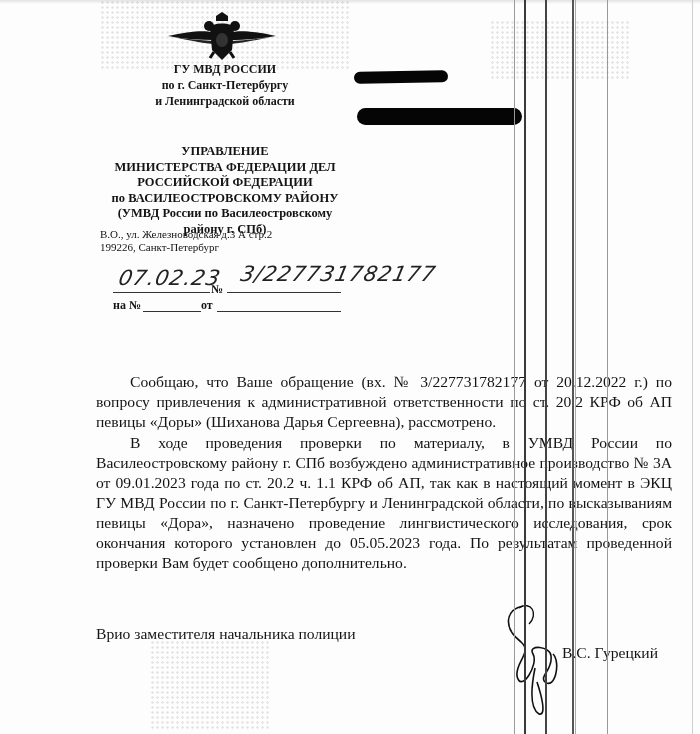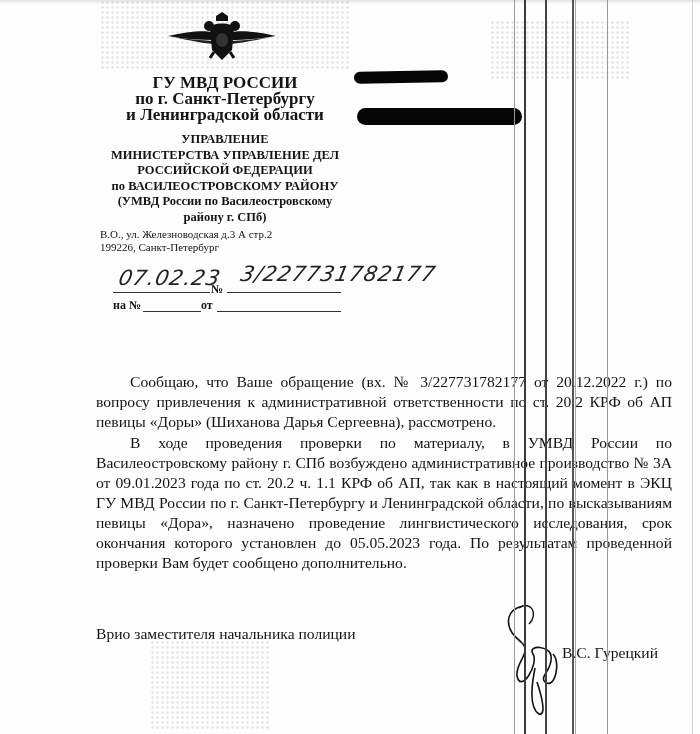--- a/index.html
+++ b/index.html
@@ -8,22 +8,22 @@
     background:#ffffff;
     font-family:"Liberation Serif", serif;
     color:#141414;
   }
   .page { position:absolute; left:0; top:0; width:700px; height:734px; background:#fdfdfd; }
   .topshade { position:absolute; left:0; top:0; width:700px; height:4px; background:linear-gradient(#e2e2e2,#fdfdfd); }
   
   .emblem { position:absolute; left:166px; top:10px; width:112px; height:54px; }
   
   .hdr { position:absolute; left:100px; width:250px; text-align:center; font-weight:bold; }
-  .hdr1 { top:75px; font-size:17px; line-height:16px;text-align:center; }
-  .hdr2 { top:132px; font-size:12.5px; line-height:15.5px; }
+  .hdr1 { top:61px; font-size:12px; line-height:16px;text-align:center; }
+  .hdr2 { top:144px; font-size:12.5px; line-height:15.5px; }
   .addr { position:absolute; left:100px; width:250px; text-align:left; top:228px; font-size:11px; line-height:13px; font-weight:normal; }
   
   .redact { position:absolute; background:#050505; border-radius:12px; }
   
   .numline { position:absolute; left:113px; top:268px; width:320px; height:50px; font-size:12px; }
   .hw { font-family:"DejaVu Sans", sans-serif; font-style:italic; font-size:21px; color:#222; letter-spacing:1px; position:absolute; transform:skewX(-12deg); }
   .uline { position:absolute; border-bottom:1px solid #333; }
   .lbl { position:absolute; font-size:12px; font-weight:bold; }
   
   .body { position:absolute; left:96px; width:576px; font-size:15.6px; line-height:20px; text-align:justify; }
@@ -60,21 +60,21 @@
     <path d="M48 42 L44 48 M64 42 L68 48" stroke="#111" stroke-width="3"></path>
   </svg>
 
   <div class="hdr hdr1">
     <div>ГУ МВД РОССИИ</div>
     <div>по г. Санкт-Петербургу</div>
     <div>и Ленинградской области</div>
   </div>
   <div class="hdr hdr2">
     <div>УПРАВЛЕНИЕ</div>
-    <div>МИНИСТЕРСТВА УПРАВЛЕНИЕ ДЕЛ</div>
+    <div>МИНИСТЕРСТВА ФЕДЕРАЦИИ ДЕЛ</div>
     <div>РОССИЙСКОЙ ФЕДЕРАЦИИ</div>
     <div>по ВАСИЛЕОСТРОВСКОМУ РАЙОНУ</div>
     <div>(УМВД России по Василеостровскому</div>
     <div>району г. СПб)</div>
   </div>
   <div class="addr">
     <div>В.О., ул. Железноводская д.3 А стр.2</div>
     <div>199226, Санкт-Петербург</div>
   </div>
 

